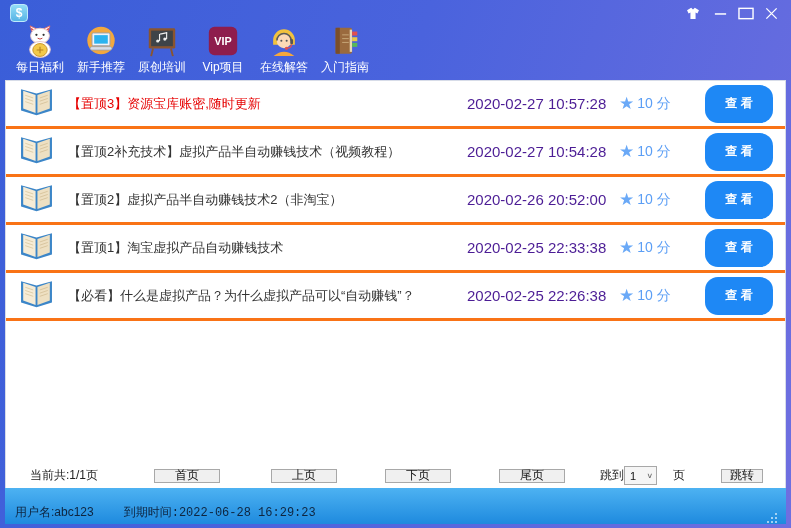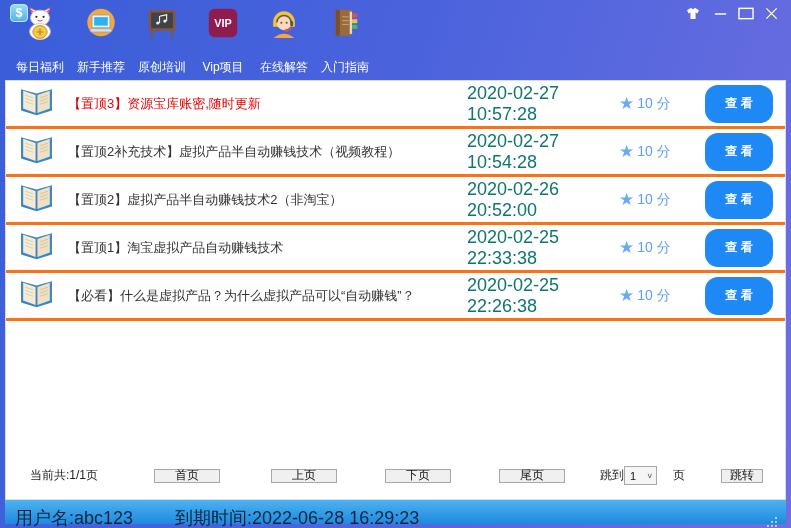--- a/index.html
+++ b/index.html
@@ -20,21 +20,21 @@
     color:#fff; font-weight:bold; font-size:12px;
     display:flex; align-items:center; justify-content:center;
   }
   .win-controls { margin-left:auto; display:flex; align-items:center; gap:9px; margin-top:2px; }
   .win-controls .ctrl { display:flex; align-items:center; justify-content:center; cursor:pointer; }
 
   
   .toolbar { display:flex; align-items:flex-end; padding:0 0 3px 12px; gap:5px; height:56px; }
   .tool-item {
     min-width:56px; padding:2px 3px 2px; border:1px solid transparent; border-radius:3px;
-    display:flex; flex-direction:column; align-items:center; gap:20px; cursor:pointer;
+    display:flex; flex-direction:column; align-items:center; gap:2px; cursor:pointer;
   }
   .tool-item.selected {
     background:linear-gradient(#8296ee,#5a74e6);
     border-color:#b3c0f8;
   }
   .tool-label { font-size:12px; color:#fff; white-space:nowrap; line-height:14px; }
   .tool-ic { width:34px; height:34px; display:block; }
 
   
   .content {
@@ -43,21 +43,21 @@
     border:1px solid #d7dce8;
   }
   .list { display:flex; flex-direction:column; }
   .row {
     height:48px; display:flex; align-items:center;
     padding:0 12px 0 12px; border-bottom:3px solid #f97316; cursor:pointer; background:#fff;
   }
   .row-book { width:38px; flex:0 0 38px; }
   .row-title { flex:1; font-size:13px; color:#333; margin-left:12px; white-space:nowrap; overflow:hidden; }
   .row-title.highlight { color:#e60000; }
-  .row-time { flex:0 0 152px; font-size:18px; color:#0f766e; }
+  .row-time { flex:0 0 152px; font-size:15px; color:#4c1d95; }
   .row-score { flex:0 0 86px; display:flex; align-items:center; gap:3px; color:#5b9ef5; font-size:14px; }
   .row-score .star { font-size:17px; line-height:1; color:#6aa9f7; }
   .view-btn {
     flex:0 0 68px; height:38px; border:none; border-radius:13px; background:#1e88f5;
     color:#fff; font-size:12px; font-weight:bold; cursor:pointer;
     display:flex; align-items:center; justify-content:center;
     font-family:inherit;
   }
 
   
@@ -75,26 +75,26 @@
   .pg-label { white-space:nowrap; }
   .pg-select {
     width:33px; height:19px; background:#f5f5f5; border:1px solid #a8a8a8;
     display:flex; align-items:center; justify-content:space-between;
     padding:0 3px 0 5px; font-size:11px; color:#111; cursor:pointer;
   }
   .pg-select .chev { font-size:9px; color:#666; transform:scaleY(.8); }
 
   
   .statusbar {
-    position:absolute; left:5px; right:5px; bottom:4px; height:24px;
+    position:absolute; left:5px; right:5px; bottom:4px; height:36px;
     background:linear-gradient(#4db2f2,#1e8ade);
     display:flex; align-items:center; padding:12px 8px 0 10px;
-    font-size:18px; color:#0e2540;
-  }
-  .status-expiry { margin-left:42px; }
+    font-size:12px; color:#0e2540;
+  }
+  .status-expiry { margin-left:30px;font-family:Liberation Mono, monospace; }
   .grip { margin-left:auto; width:12px; height:12px; align-self:flex-end; cursor:nwse-resize; }
 </style>
 </head>
 <body>
 
 <div class="window">
 
   <div class="titlebar">
     <div class="app-logo">$</div>
     <div class="win-controls">

